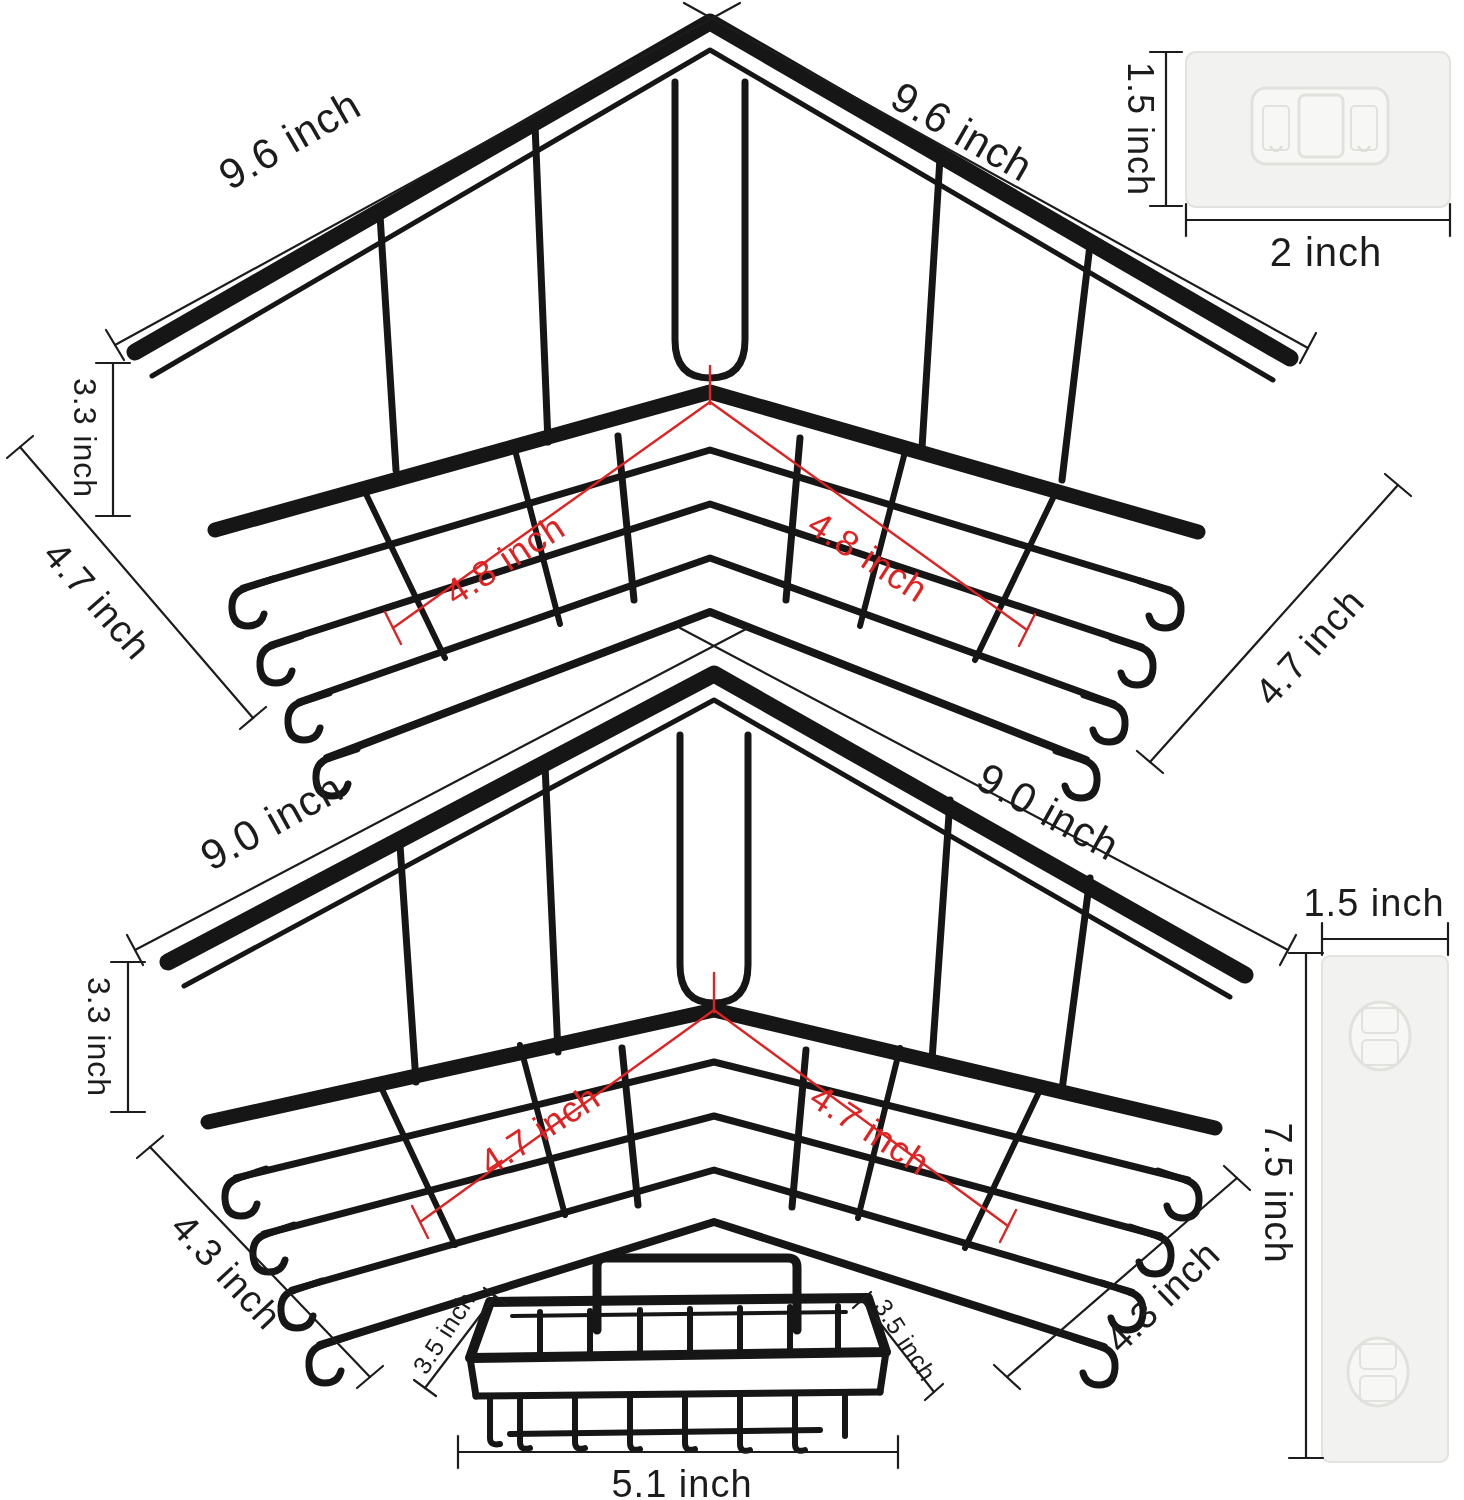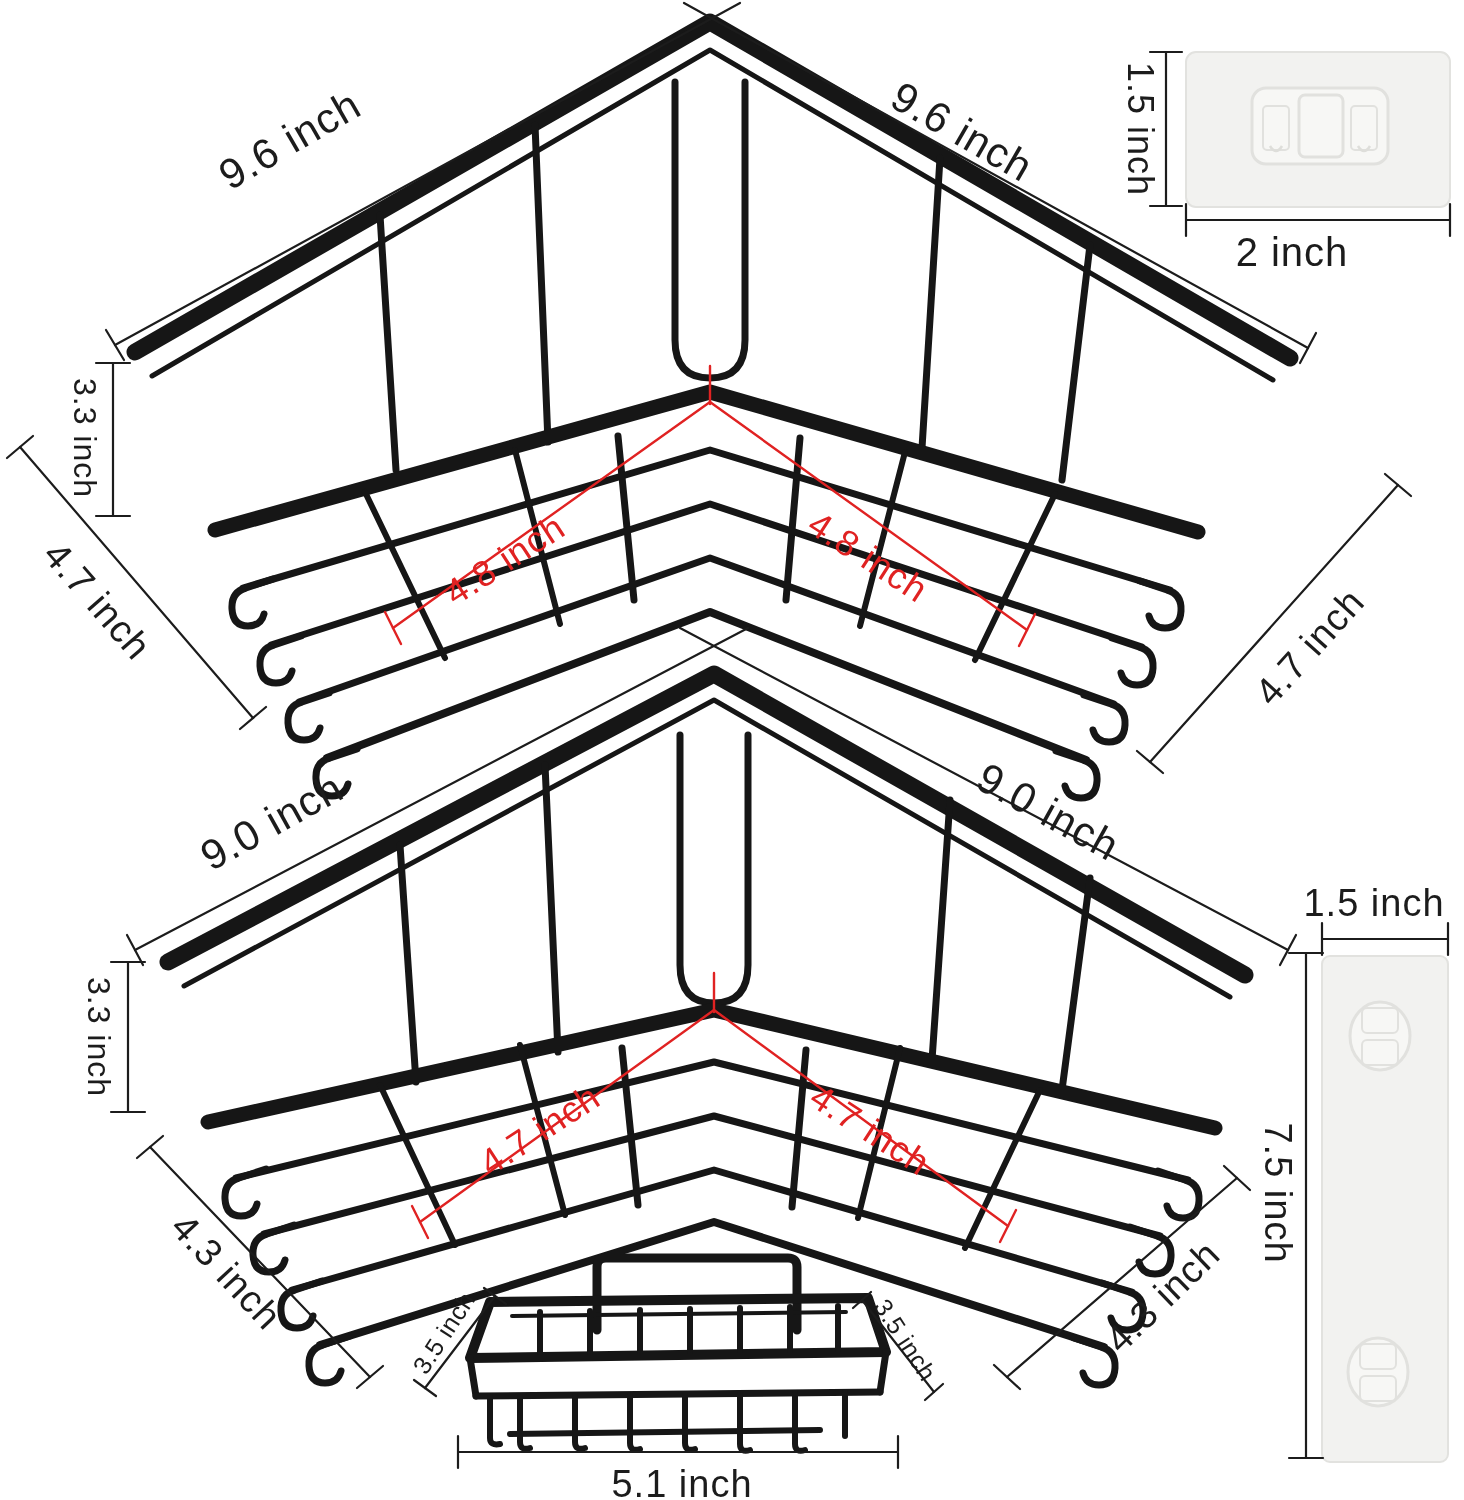--- a/index.html
+++ b/index.html
@@ -213,21 +213,21 @@
 
   <div class="lbl" style="left:290px;top:140px;--r:-30deg;font-size:42px;">9.6 inch</div>
   <div class="lbl" style="left:962px;top:132px;--r:30deg;font-size:42px;">9.6 inch</div>
   <div class="lbl" style="left:84px;top:438px;--r:90deg;font-size:32px;">3.3 inch</div>
   <div class="lbl" style="left:97px;top:601px;--r:49deg;font-size:38px;">4.7 inch</div>
   <div class="lbl redlbl" style="left:505px;top:560px;--r:-33deg;font-size:36px;">4.8 inch</div>
   <div class="lbl redlbl" style="left:868px;top:557px;--r:33deg;font-size:36px;">4.8 inch</div>
   <div class="lbl" style="left:1310px;top:647px;--r:-48deg;font-size:38px;">4.7 inch</div>
 
   <div class="lbl" style="left:1140px;top:129px;--r:90deg;font-size:36px;">1.5 inch</div>
-  <div class="lbl" style="left:1292px;top:252px;font-size:40px;">2 inch</div>
+  <div class="lbl" style="left:1326px;top:252px;font-size:40px;">2 inch</div>
 
   <div class="lbl" style="left:272px;top:822px;--r:-29deg;font-size:42px;">9.0 inch</div>
   <div class="lbl" style="left:1048px;top:812px;--r:29deg;font-size:42px;">9.0 inch</div>
   <div class="lbl" style="left:98px;top:1037px;--r:90deg;font-size:32px;">3.3 inch</div>
   <div class="lbl" style="left:226px;top:1272px;--r:47deg;font-size:38px;">4.3 inch</div>
   <div class="lbl redlbl" style="left:540px;top:1130px;--r:-33deg;font-size:36px;">4.7 inch</div>
   <div class="lbl redlbl" style="left:870px;top:1130px;--r:33deg;font-size:36px;">4.7 inch</div>
   <div class="lbl" style="left:1163px;top:1297px;--r:-44deg;font-size:38px;">4.3 inch</div>
 
   <div class="lbl" style="left:1374px;top:903px;font-size:38px;">1.5 inch</div>

